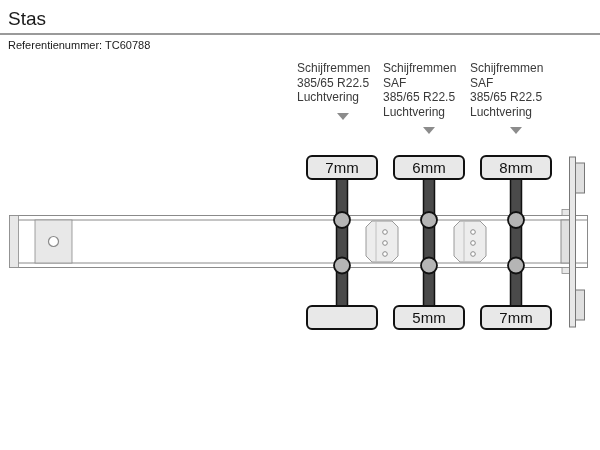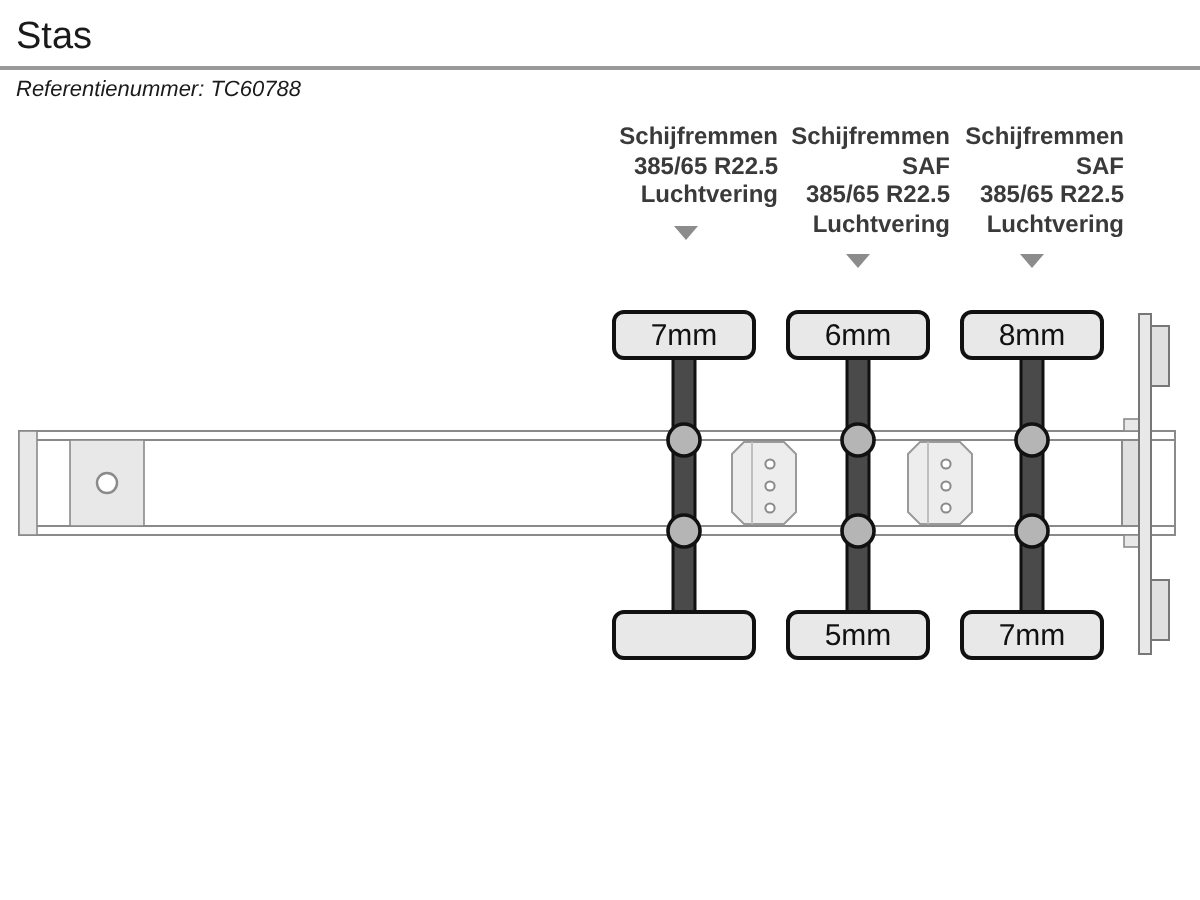--- a/index.html
+++ b/index.html
@@ -7,25 +7,25 @@
     position:relative;width:600px;height:351px;background:#ffffff;
     font-family:"Liberation Sans", sans-serif;overflow:hidden;
   }
   .page-title{
     position:absolute;left:8px;top:8px;font-size:19px;color:#1a1a1a;
   }
   .separator{
     position:absolute;left:0;top:33px;width:600px;height:2px;background:#9a9a9a;
   }
   .reference{
-    position:absolute;left:8px;top:39px;font-size:11px;color:#1a1a1a;font-style:italic;
+    position:absolute;left:8px;top:39px;font-size:11px;color:#1a1a1a;
   }
   .axle-label{
-    position:absolute;top:61px;width:92px;text-align:right;
-    font-size:12px;line-height:14.5px;color:#3a3a3a;font-weight:bold;
+    position:absolute;top:61px;width:92px;text-align:left;
+    font-size:12px;line-height:14.5px;color:#3a3a3a;
   }
   .axle-label .line{white-space:nowrap;}
   .arrow-down{
     width:0;height:0;margin:8px auto 0 auto;
     border-left:6px solid transparent;border-right:6px solid transparent;
     border-top:7px solid #8c8c8c;
   }
   .col-1{left:297px;}
   .col-2{left:383px;}
   .col-3{left:470px;}

